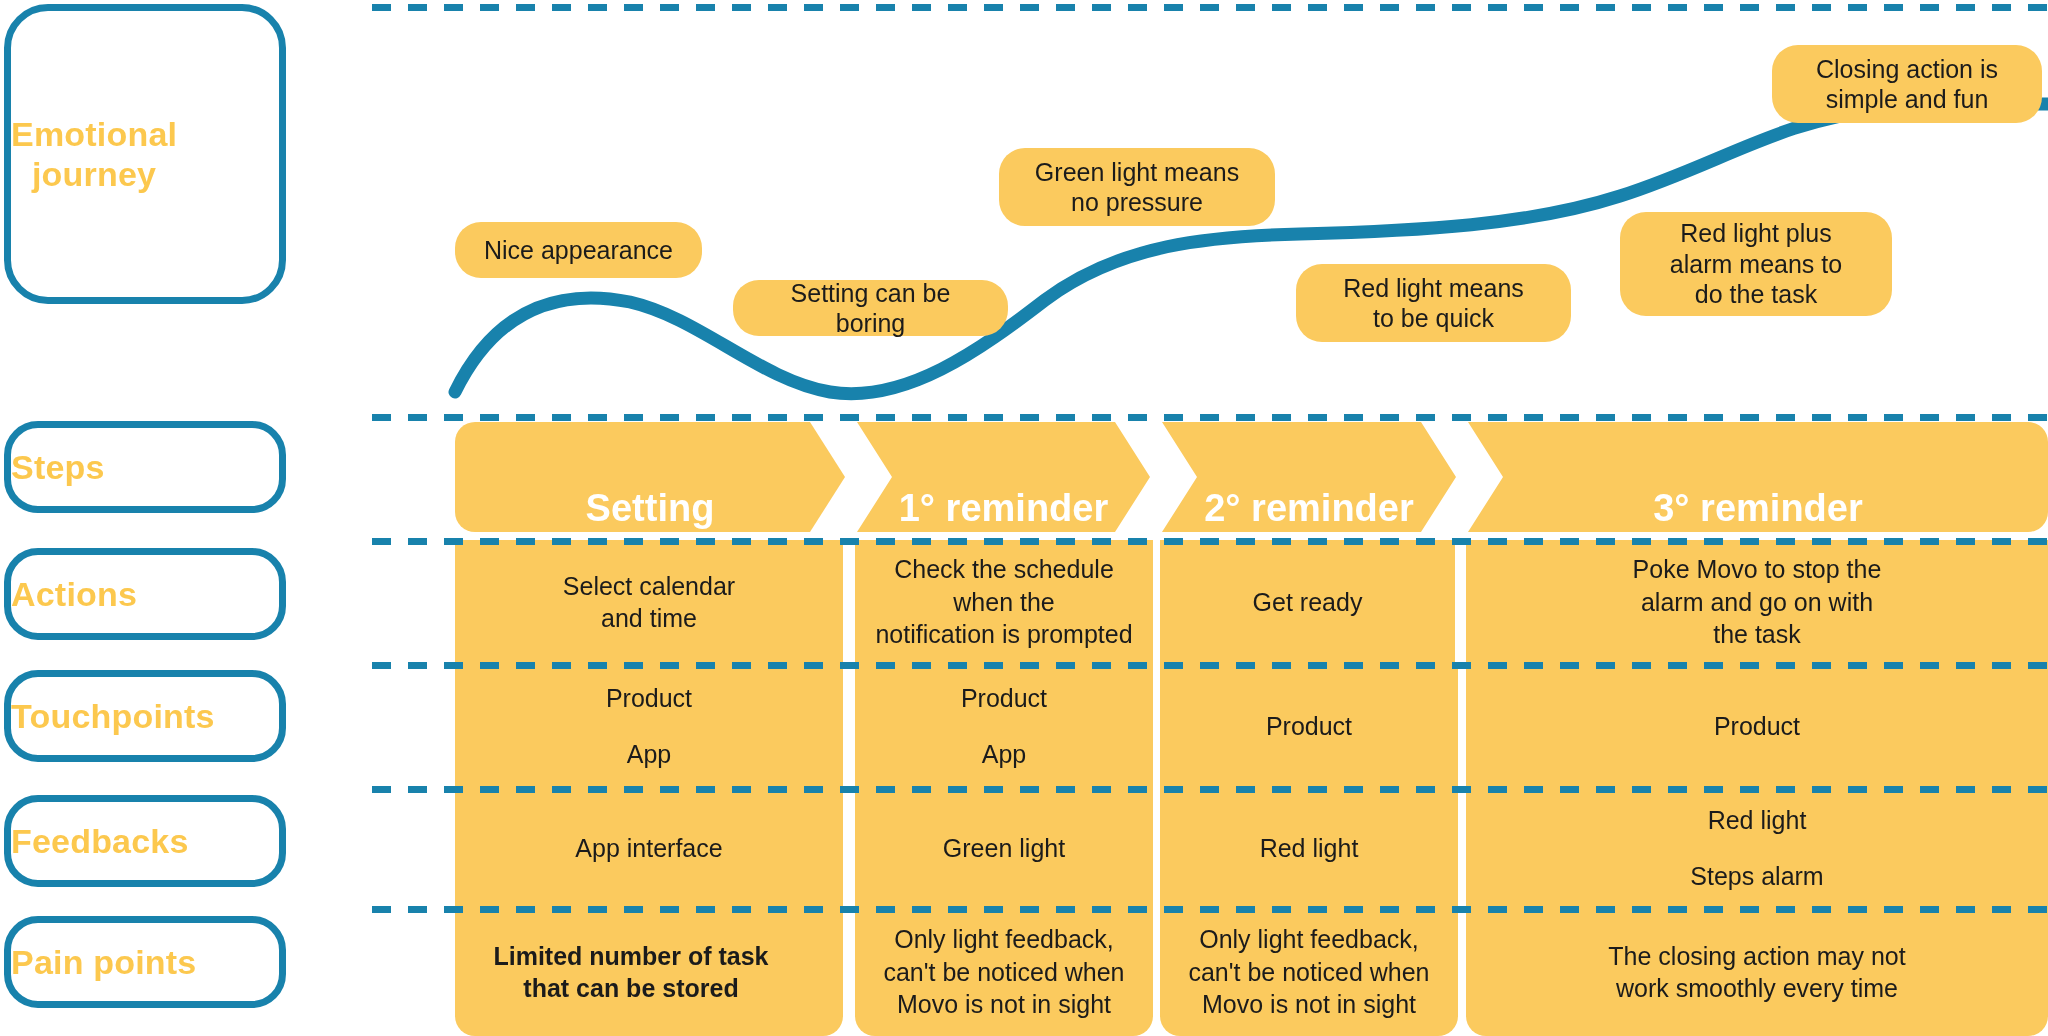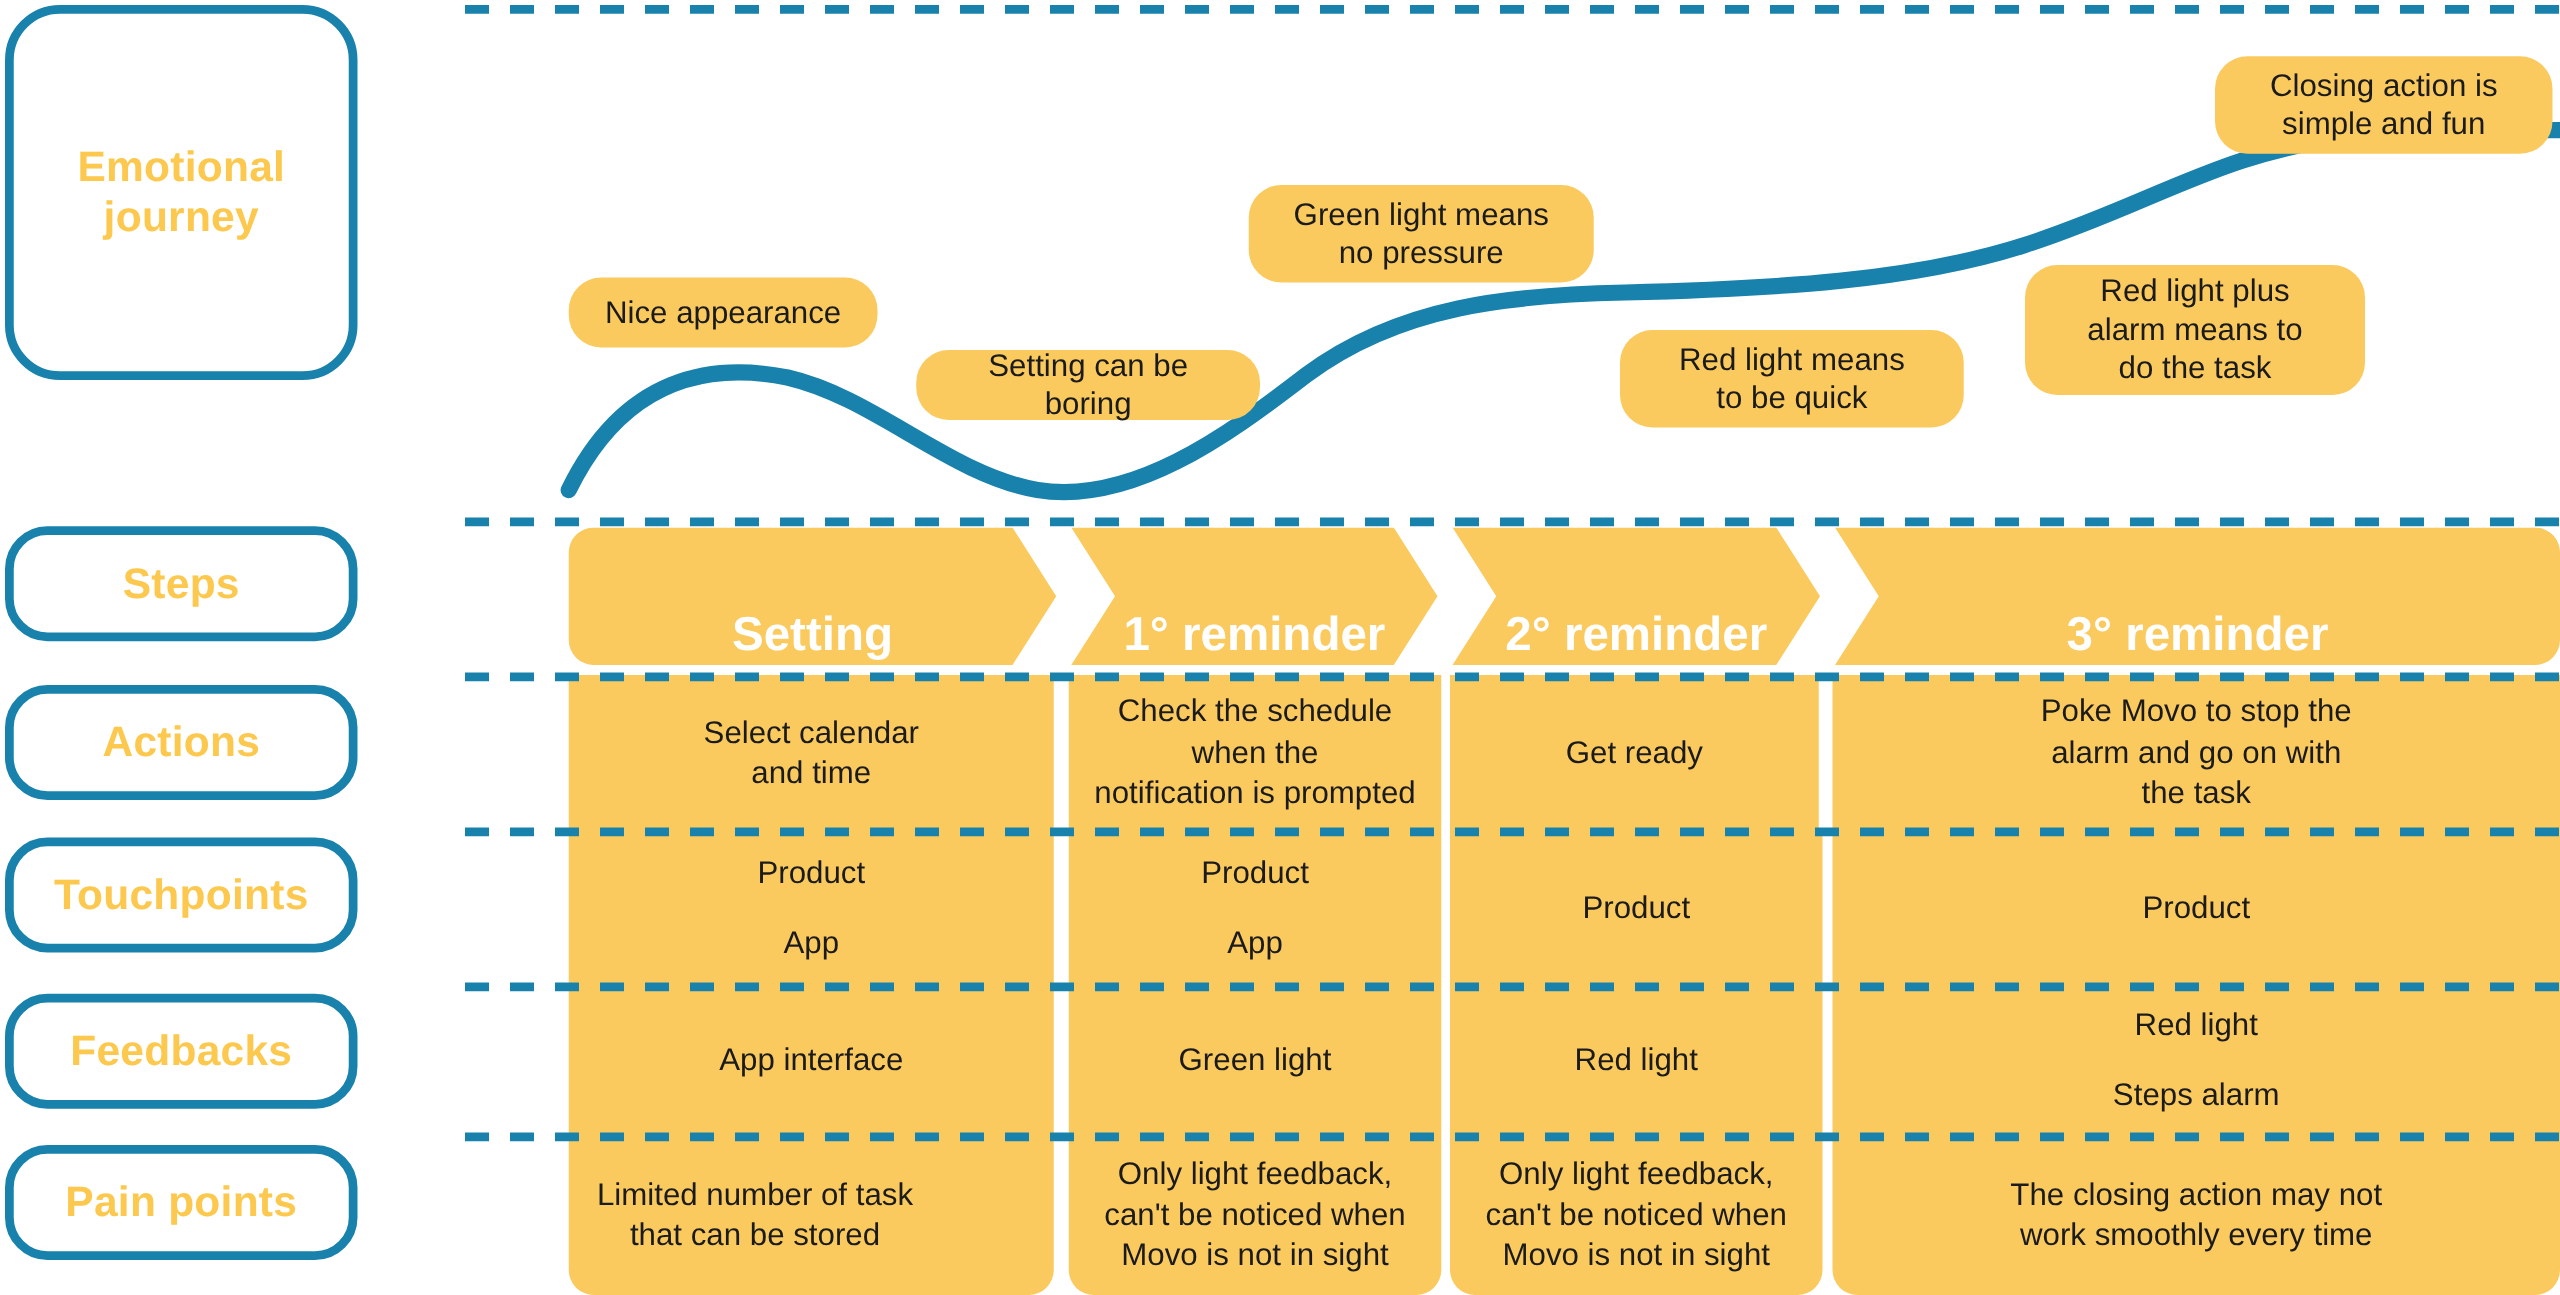--- a/index.html
+++ b/index.html
@@ -12,21 +12,21 @@
   #stage { position: relative; width: 2048px; height: 1036px; }
 
   
   .label-card {
     position: absolute;
     background: #ffffff;
     border: 7px solid #1882AC;
     border-radius: 34px;
     display: flex;
     align-items: center;
-    justify-content: center;
+    justify-content: flex-start;
     color: #FCC84E;
     font-weight: bold;
     letter-spacing: .2px;
     z-index: 6;
   }
   .label-card.big { border-radius: 44px; }
   .label-card span { text-align: center; line-height: 1.18; }
 
   
   .hdash {
@@ -238,21 +238,21 @@
     <span class="line">Steps alarm</span>
   </div>
 
   <svg width="2048" height="128" viewBox="0 0 2048 128" style="position:absolute;left:0;top:908px;z-index:3;">
     <path d="M 455 0 L 843 0 L 843 108 A 20 20 0 0 1 823 128 L 475 128 A 20 20 0 0 1 455 108 Z" fill="#FBCA5E"></path>
     <path d="M 855 0 L 1153 0 L 1153 108 A 20 20 0 0 1 1133 128 L 875 128 A 20 20 0 0 1 855 108 Z" fill="#FBCA5E"></path>
     <path d="M 1160 0 L 1458 0 L 1458 108 A 20 20 0 0 1 1438 128 L 1180 128 A 20 20 0 0 1 1160 108 Z" fill="#FBCA5E"></path>
     <path d="M 1466 0 L 2048 0 L 2048 108 A 20 20 0 0 1 2028 128 L 1486 128 A 20 20 0 0 1 1466 108 Z" fill="#FBCA5E"></path>
   </svg>
 
-  <div class="cell stack-tight" style="left:428px; top:908px; width:352px; height:128px; background:transparent; z-index:4;">
+  <div class="cell stack-tight" style="left:455px; top:908px; width:352px; height:128px; background:transparent; z-index:4;font-weight:bold;">
     <span class="line">Limited number of task</span>
     <span class="line">that can be stored</span>
   </div>
   <div class="cell stack-tight" style="left:855px; top:908px; width:298px; height:128px; background:transparent; z-index:4;">
     <span class="line">Only light feedback,</span>
     <span class="line">can't be noticed when</span>
     <span class="line">Movo is not in sight</span>
   </div>
   <div class="cell stack-tight" style="left:1160px; top:908px; width:298px; height:128px; background:transparent; z-index:4;">
     <span class="line">Only light feedback,</span>

